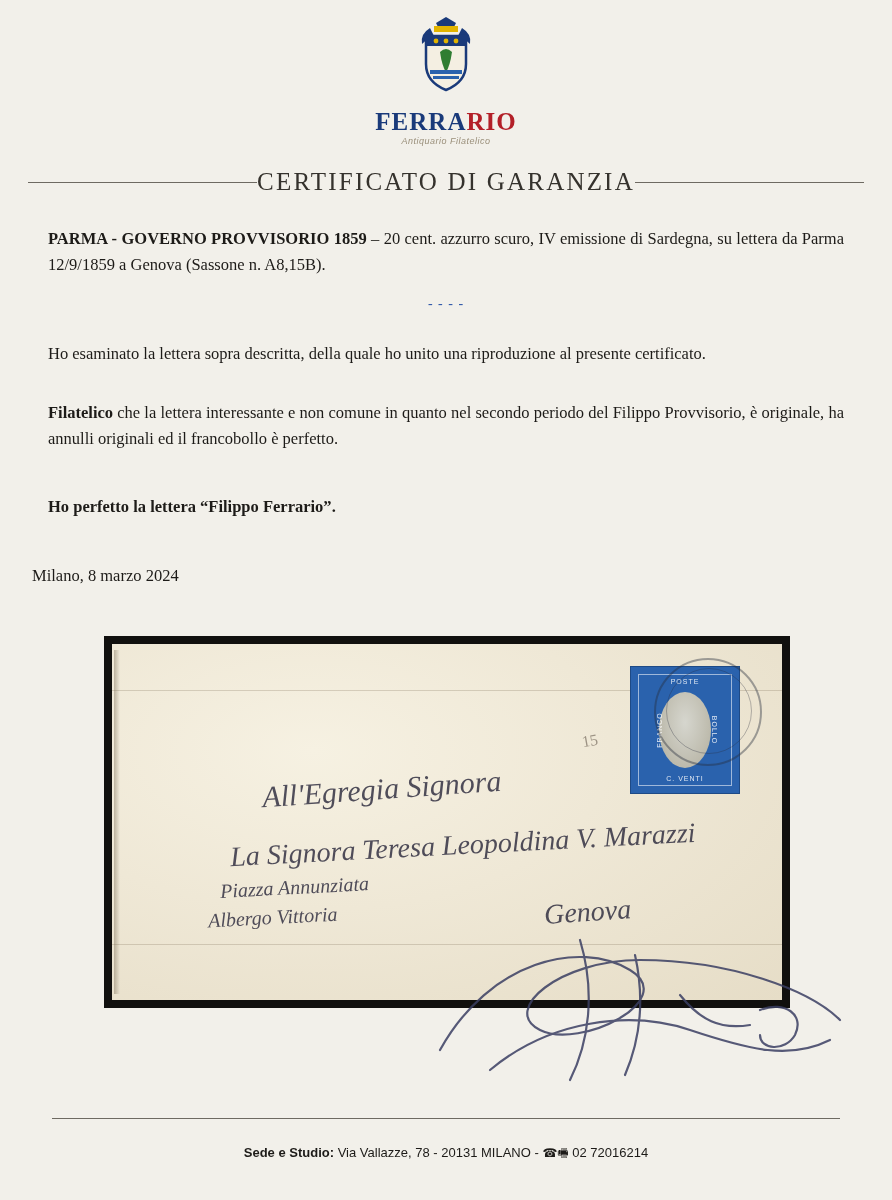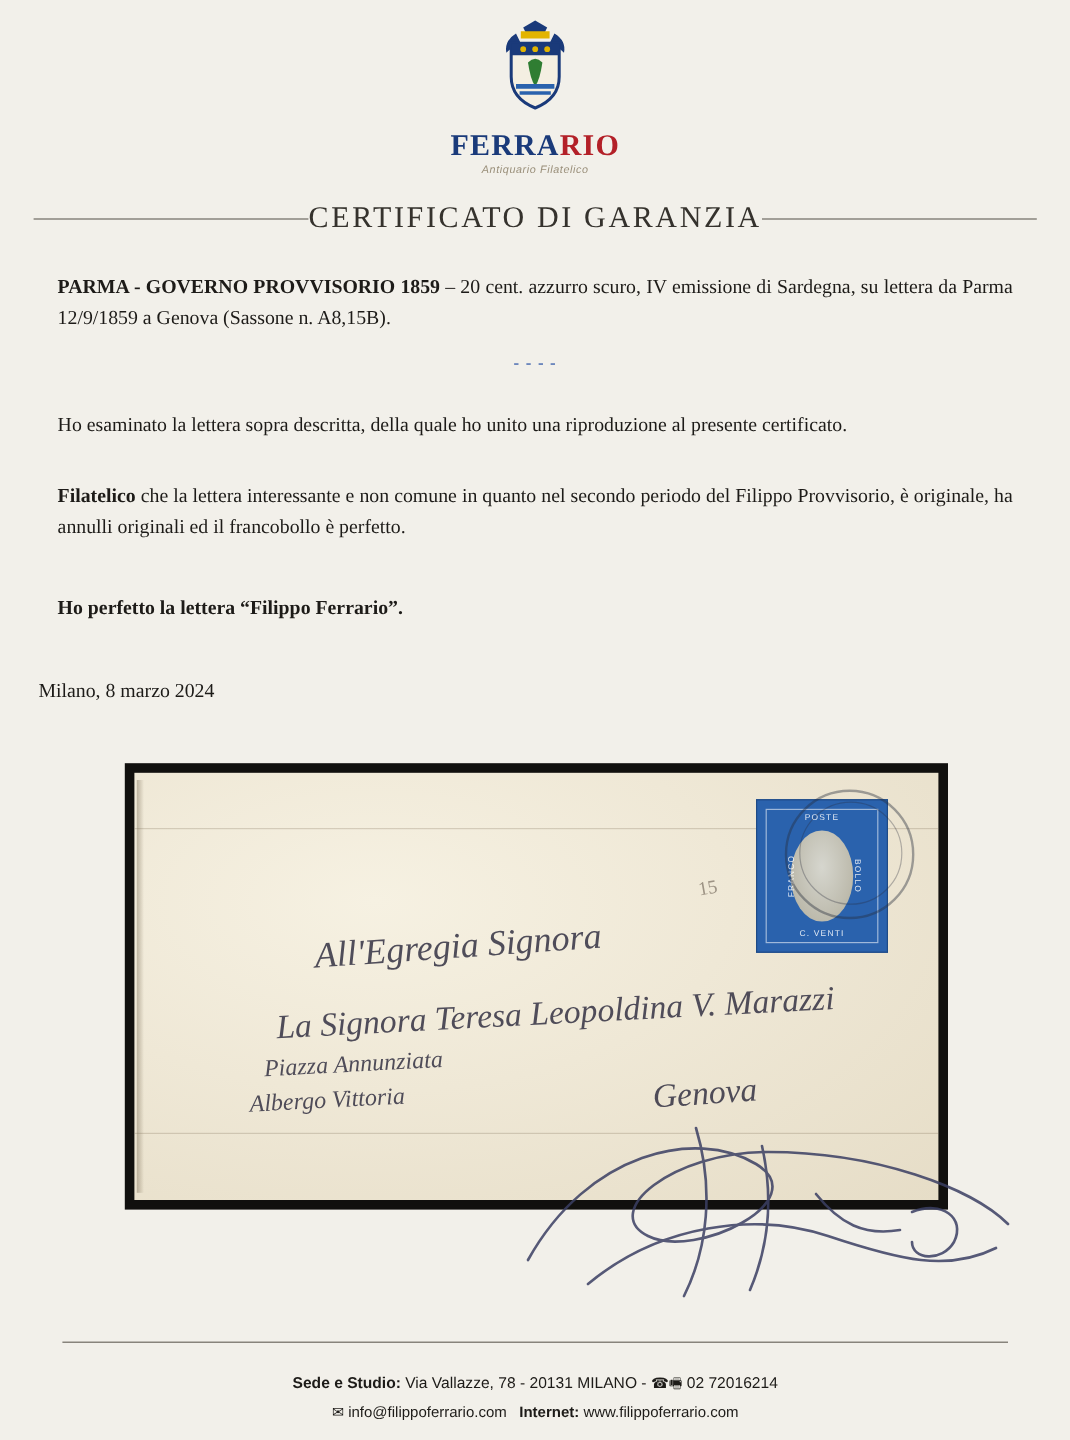--- a/index.html
+++ b/index.html
@@ -334,21 +334,15 @@
         <path d="M330 110 C 355 100, 375 115, 365 135 C 355 152, 330 150, 330 135"></path>
       </g>
     </svg>
   </div>
 
   <div class="footer-rule"></div>
   <div class="footer">
     <div class="line1">
       <b>Sede e Studio:</b><span> Via Vallazze, 78 - 20131 MILANO - </span><span class="tel-ico">☎🖷</span><span> 02 72016214</span>
     </div>
-    <div class="line2">
-      <span class="mail-ico">✉</span>
-      <span>info@filippoferrario.com</span>
-      &nbsp;&nbsp;<b>Internet:</b>
-      <span>www.filippoferrario.com</span>
-    </div>
   </div>
 
 </div>
 
 </body></html>

